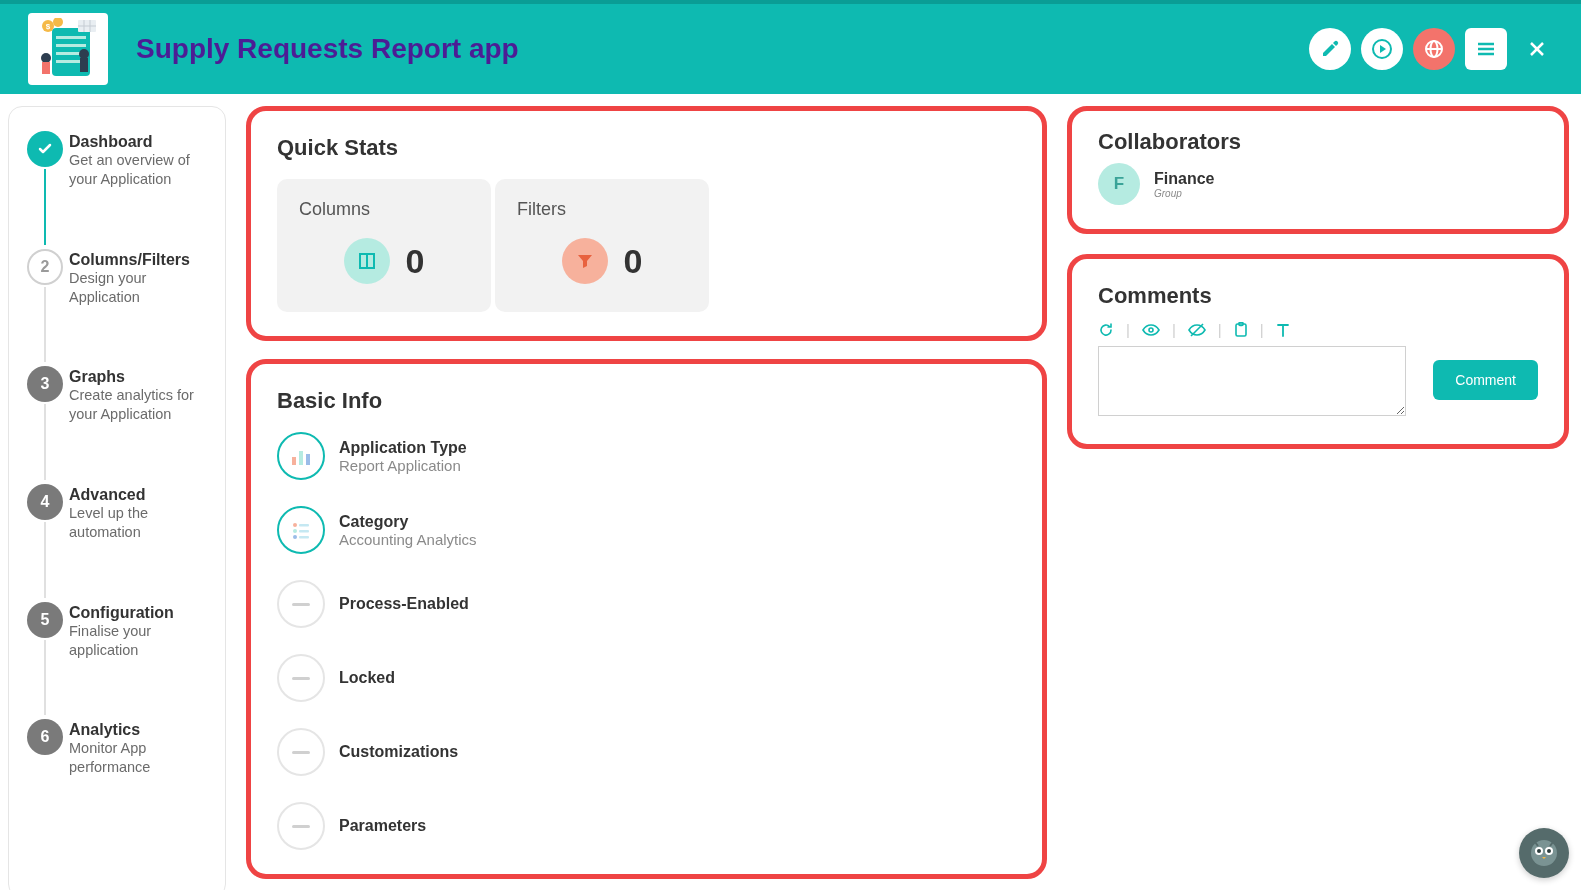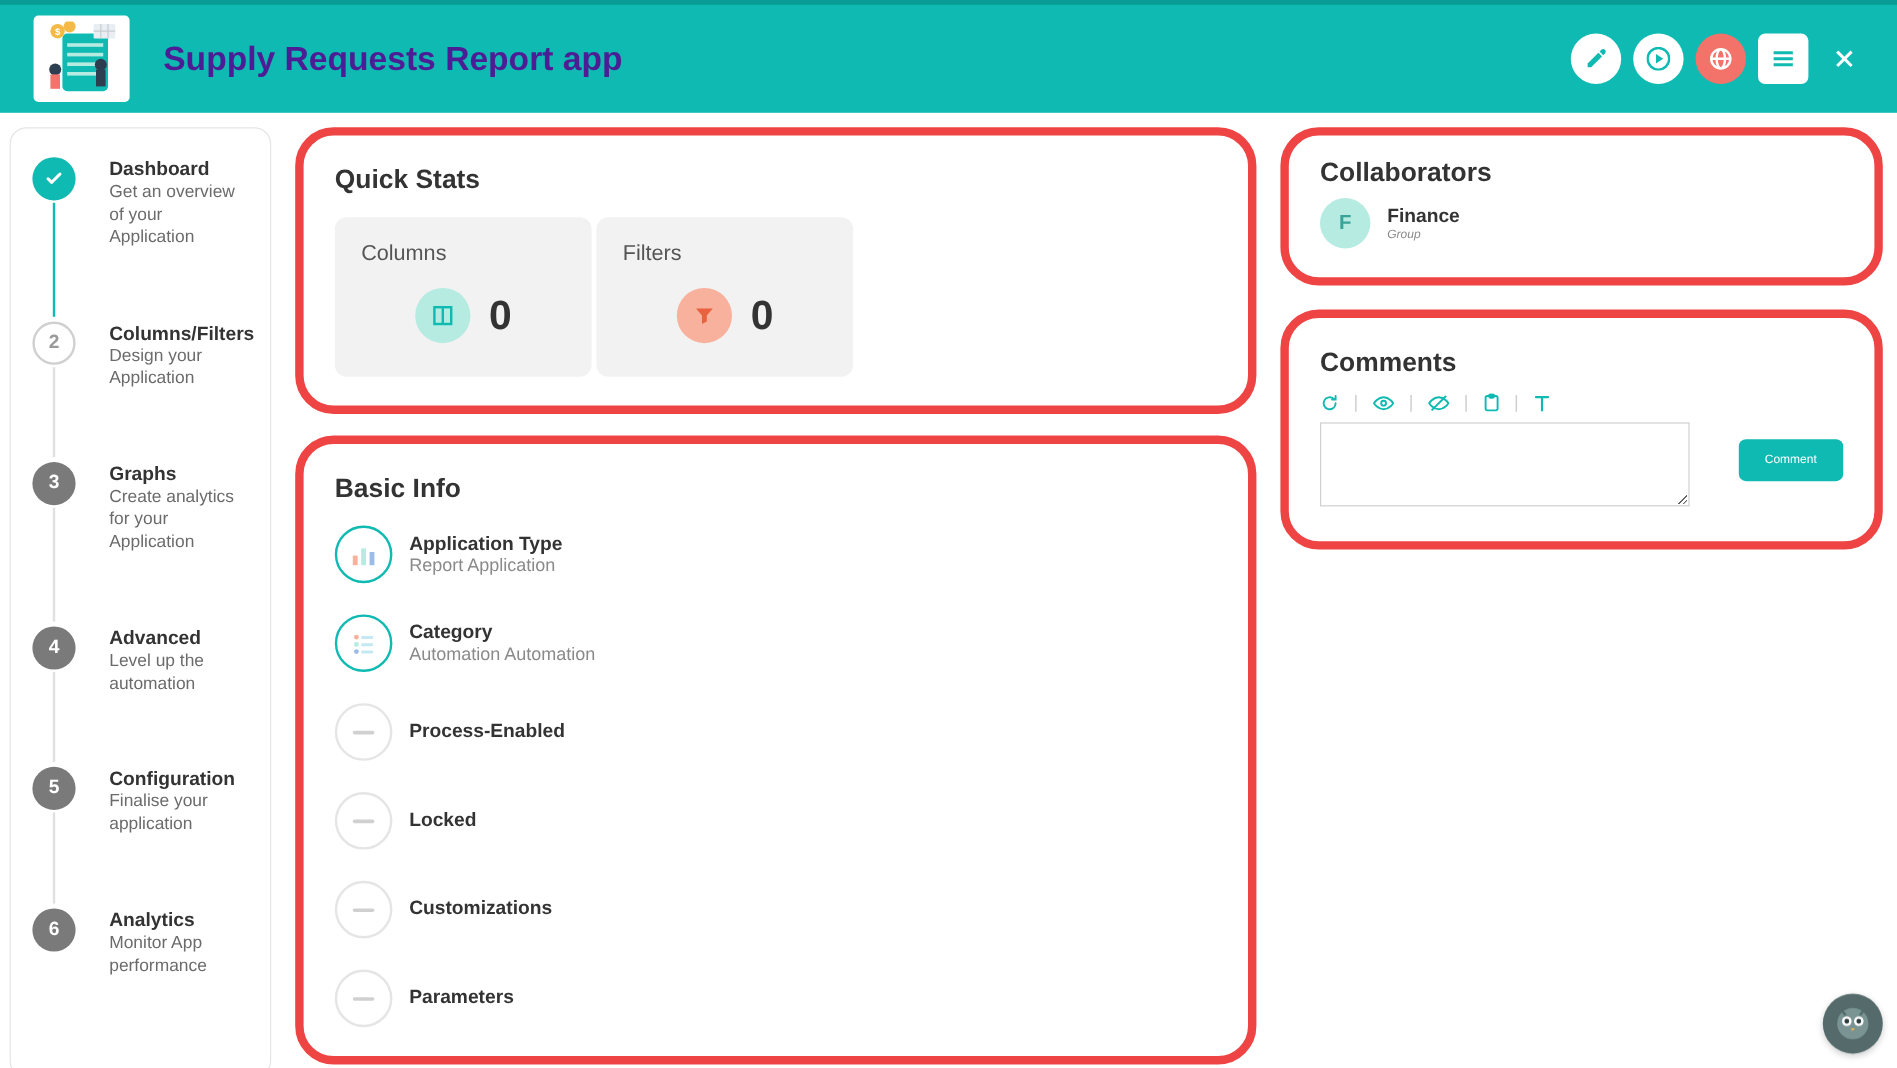--- a/index.html
+++ b/index.html
@@ -74,21 +74,21 @@
   .sidebar {
     width: 218px;
     border: 1px solid #e5e5e5;
     border-radius: 14px;
     padding: 24px 18px;
     height: 792px;
     position: relative;
   }
   .step {
     display: flex;
-    gap: 28px;
+    gap: 6px;
     position: relative;
     padding-bottom: 60px;
   }
   .step:last-child { padding-bottom: 0; }
   .step::after {
     content: "";
     position: absolute;
     left: 17px;
     top: 38px;
     bottom: 4px;
@@ -120,22 +120,22 @@
   }
   .step-desc {
     font-size: 14.5px;
     color: #6b6b6b;
     line-height: 1.3;
   }
 
   
   .main { flex: 1; display: flex; flex-direction: column; gap: 18px; }
   .card {
-    border: 7px solid #ef4444;
-    border-radius: 32px;
+    border: 5px solid #ef4444;
+    border-radius: 20px;
     padding: 24px 26px;
   }
   .card h2 {
     font-size: 22px;
     font-weight: 700;
     color: #333;
     margin-bottom: 18px;
   }
   .stats-row {
     display: flex;
@@ -257,21 +257,21 @@
     padding: 6px;
     font-family: inherit;
     font-size: 14px;
   }
   .comment-btn {
     background: #0ebab1;
     color: #fff;
     border: none;
     padding: 12px 22px;
     border-radius: 6px;
-    font-size: 10px;
+    font-size: 14px;
     float: right;
     margin-top: 14px;
     cursor: pointer;
   }
   .comment-card { }
   .comment-card::after { content: ""; display: block; clear: both; }
 
   .chat-bubble {
     position: fixed;
     right: 12px;
@@ -451,21 +451,21 @@
                 <circle cx="7" cy="8" r="2" fill="#f7b19c"></circle>
                 <rect x="11" y="7" width="10" height="2.5" fill="#c5e8f2" rx="1"></rect>
                 <circle cx="7" cy="14" r="2" fill="#b5ebe1"></circle>
                 <rect x="11" y="13" width="10" height="2.5" fill="#c5e8f2" rx="1"></rect>
                 <circle cx="7" cy="20" r="2" fill="#9bbce8"></circle>
                 <rect x="11" y="19" width="10" height="2.5" fill="#c5e8f2" rx="1"></rect>
               </svg>
           </div>
           <div class="info-text">
             <div class="info-label">Category</div>
-            <div class="info-value">Automation Automation</div>
+            <div class="info-value">Accounting Analytics</div>
           </div>
         </div>
         <div class="info-item">
           <div class="info-icon dash"></div>
           <div class="info-text">
             <div class="info-label">Process-Enabled</div>
           </div>
         </div>
         <div class="info-item">
           <div class="info-icon dash"></div>

